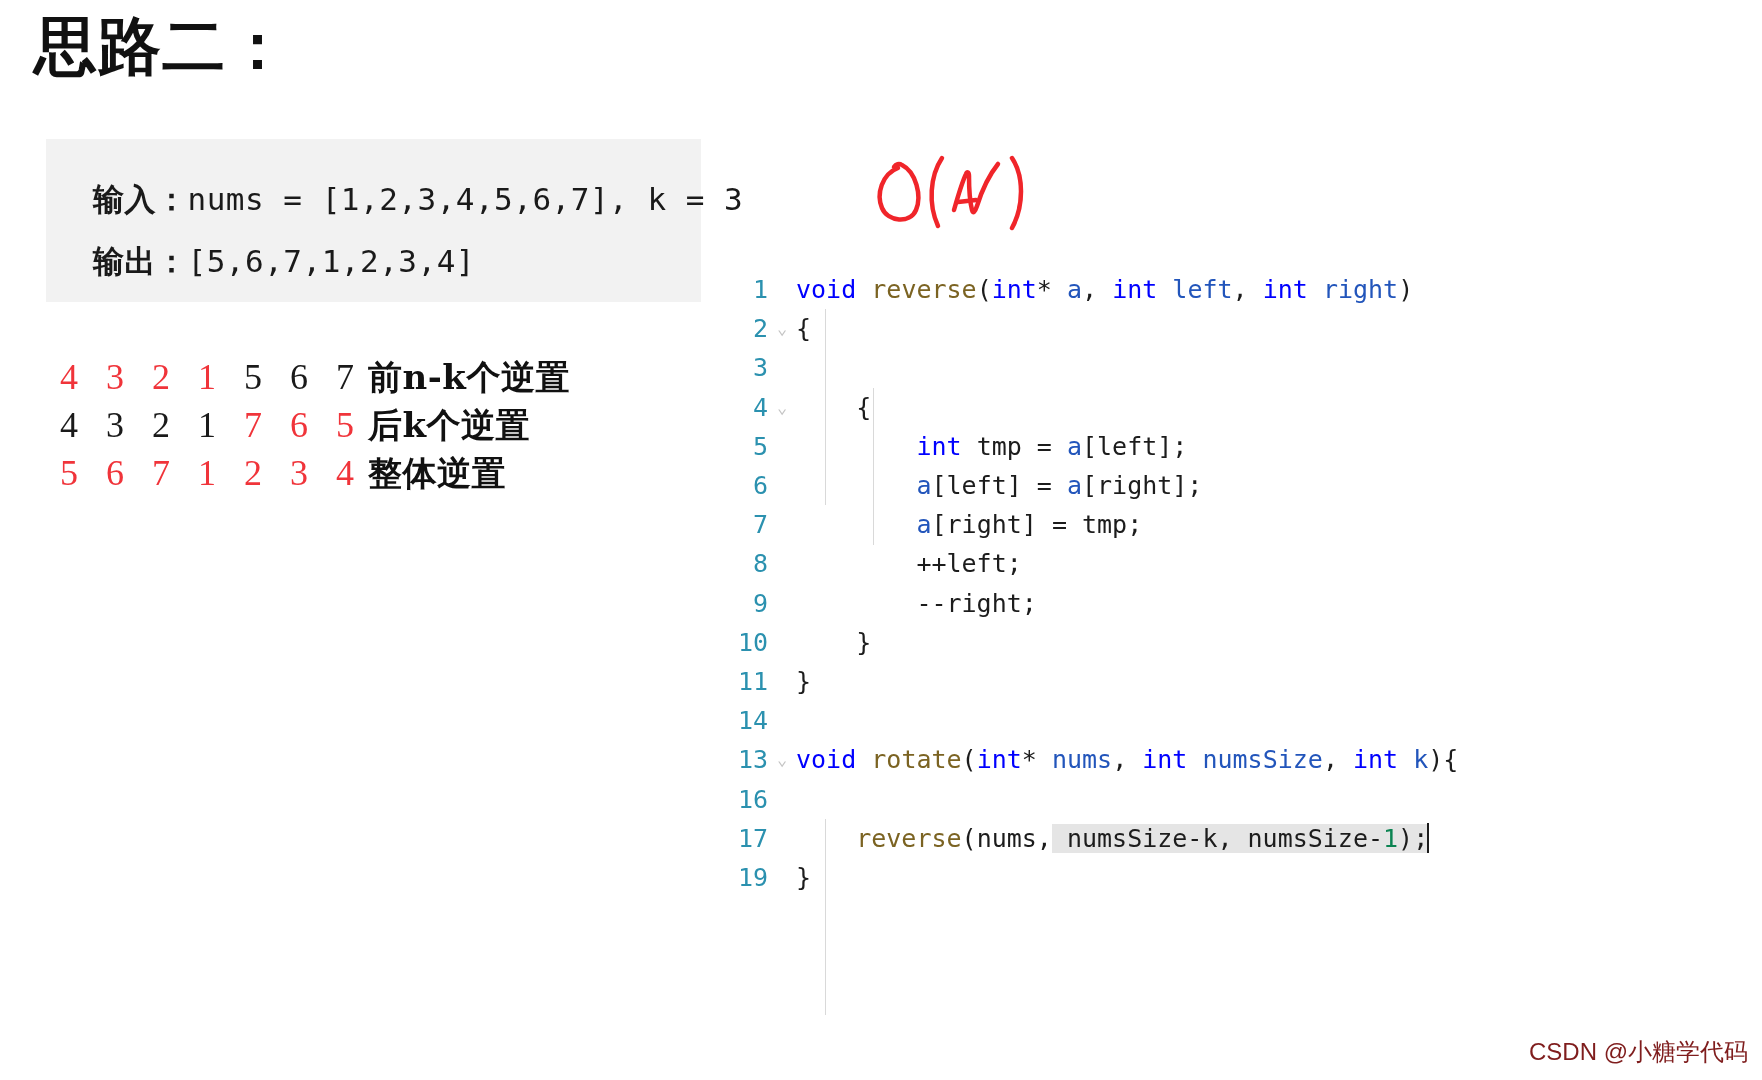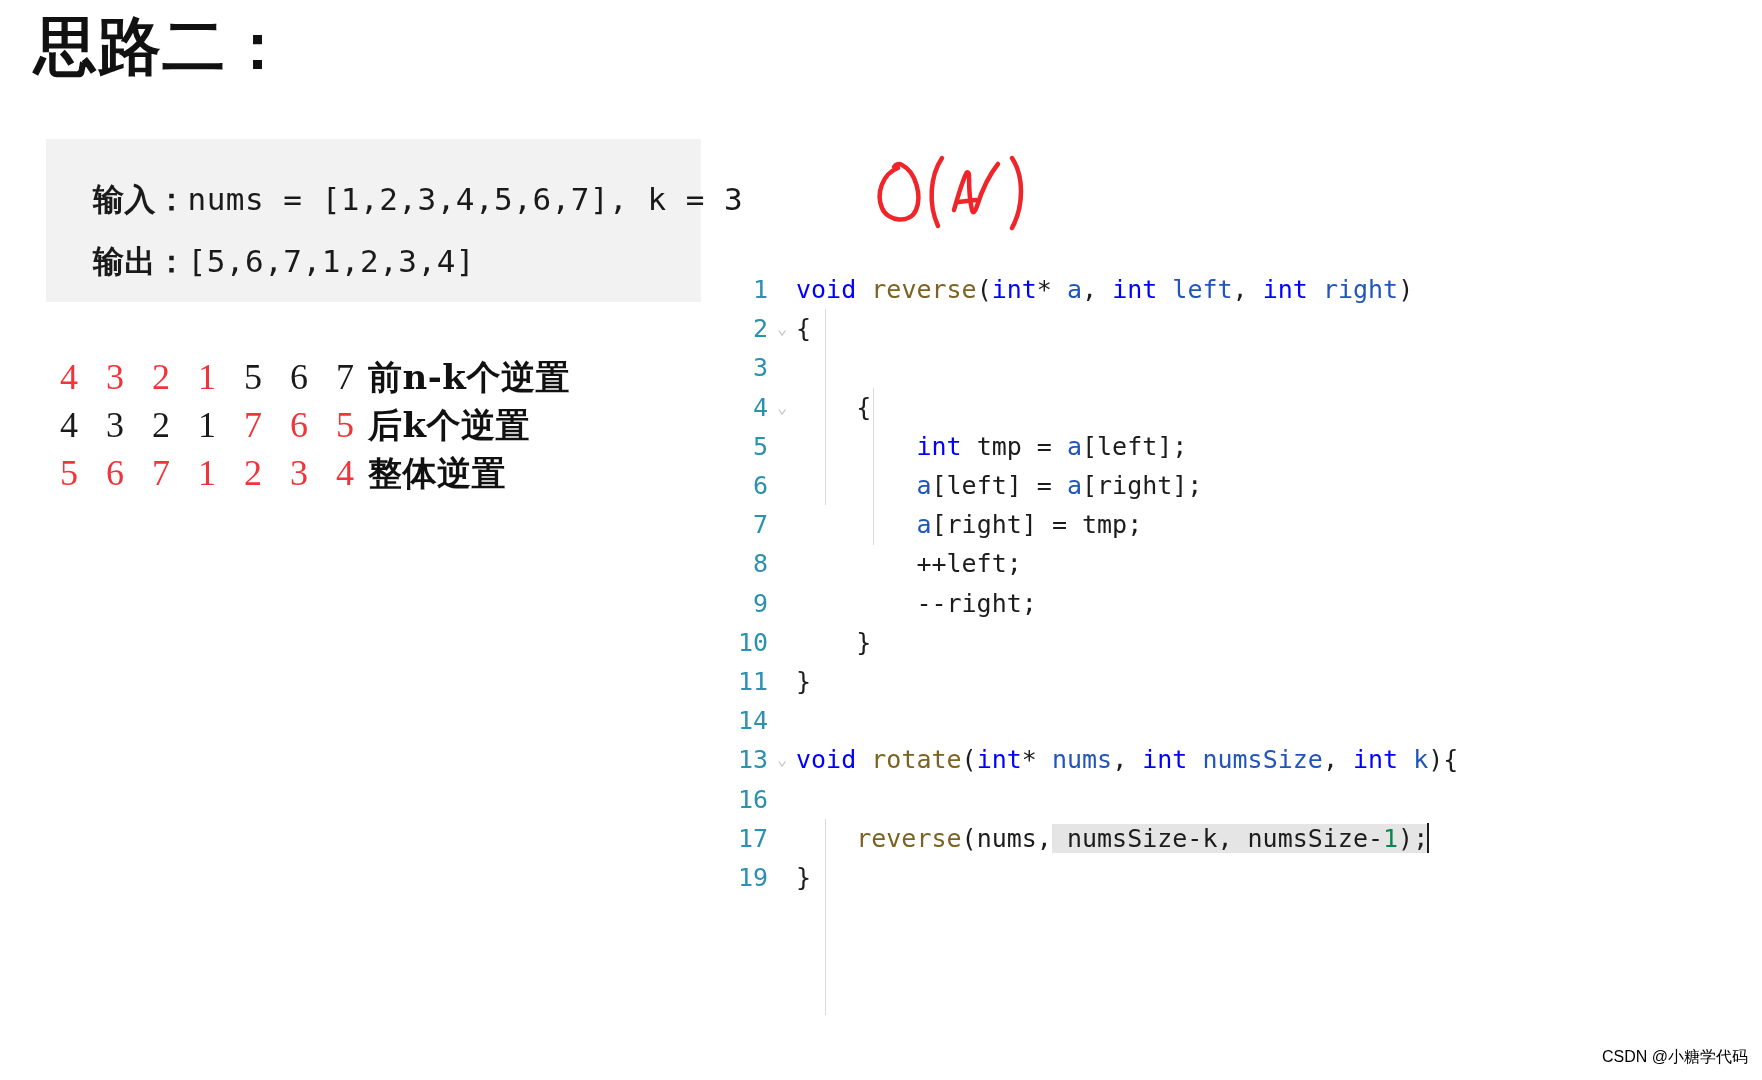--- a/index.html
+++ b/index.html
@@ -154,22 +154,22 @@
     background: #1c1c1c;
     vertical-align: -6px;
     margin-left: -1px;
   }
 
   
   #watermark {
     position: absolute;
     right: 14px; bottom: 12px;
     font-family: "Liberation Sans", sans-serif;
-    font-size: 16px;
-    color: #000000;
+    font-size: 24px;
+    color: #7f1d1d;
     white-space: nowrap;
   }
 </style>
 </head>
 <body>
 
 <div id="page-title">思路二：</div>
 
 <div id="quote-block">
   <div class="qline l1"><span class="cjk-label">输入：</span><span>nums = [1,2,3,4,5,6,7], k = 3</span></div>

